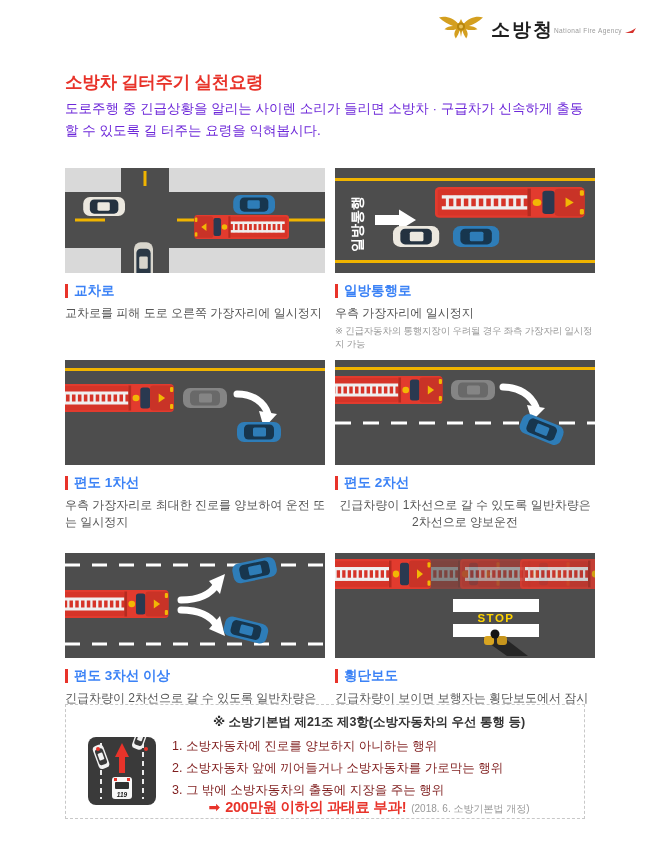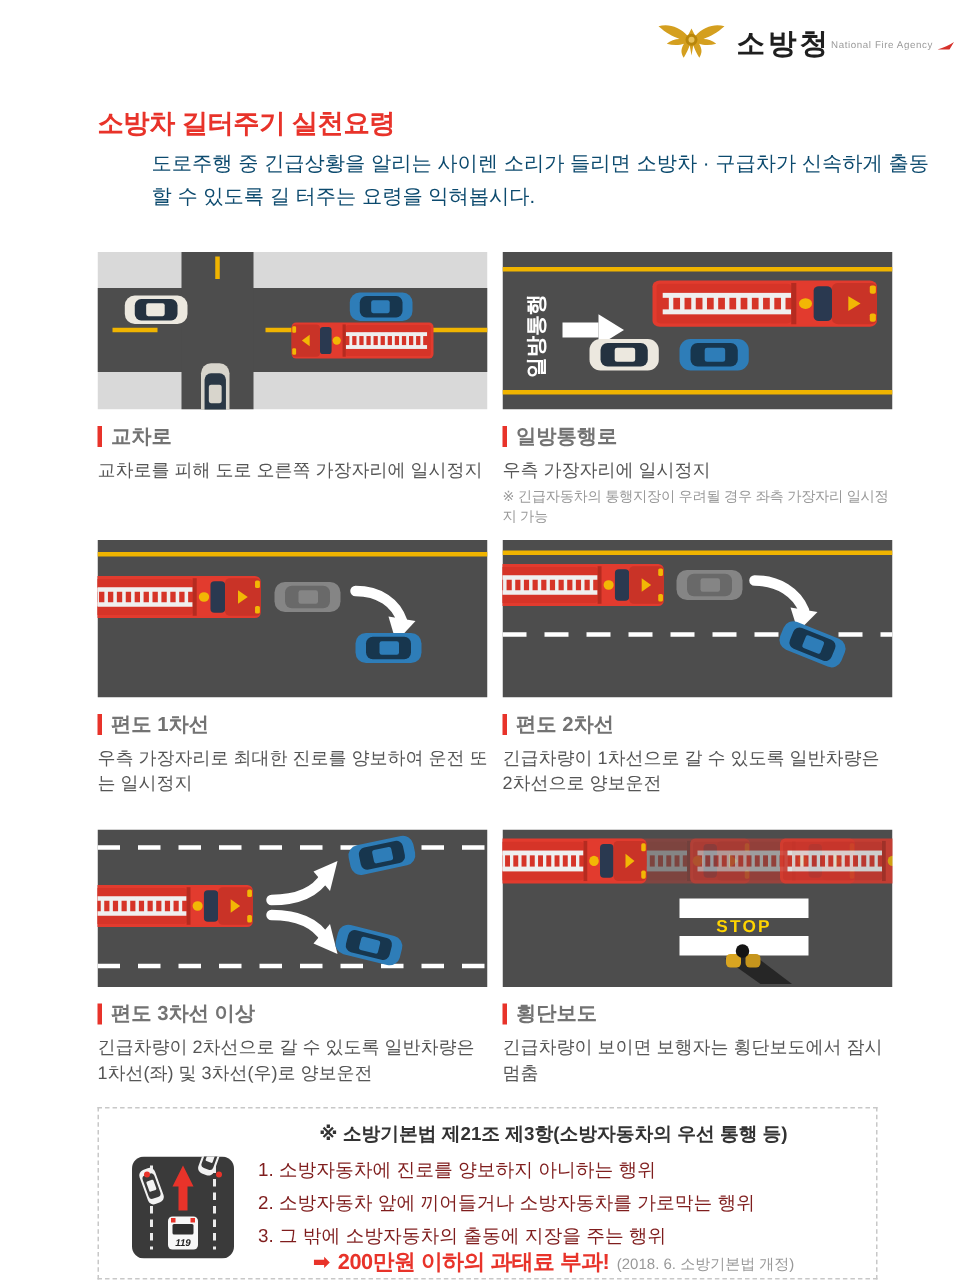--- a/index.html
+++ b/index.html
@@ -11,32 +11,32 @@
   svg text { font-family:"Liberation Sans","DejaVu Sans",sans-serif; }
 
   
   .logo { position:absolute; top:10px; right:14px; display:flex; align-items:center; gap:7px; }
   .logo .names { display:flex; flex-direction:row; line-height:1; }
   .agency-name { font-size:19px; font-weight:bold; color:#1f1f1f; letter-spacing:2px; }
   .agency-sub { margin-top:4px; font-size:6.5px; color:#9a9a9a; letter-spacing:.4px; display:flex; align-items:center; gap:3px; }
 
   
   .doc-title { position:absolute; left:65px; top:70px; font-size:17.5px; font-weight:bold; color:#e8332a; letter-spacing:-.3px; }
-  .intro { position:absolute; left:65px; top:98px; width:528px; font-size:13.5px; line-height:22px; color:#0c4a6e;margin-left:36px; }
+  .intro { position:absolute; left:65px; top:98px; width:528px; font-size:13.5px; line-height:22px; color:#6d28d9; }
 
   
   .panel { position:absolute; width:260px; }
   .illus { width:260px; height:105px; display:block; }
-  .panel-title { display:flex; align-items:center; gap:6px; margin-top:9px; font-size:13.5px; font-weight:bold; color:#737373; }
+  .panel-title { display:flex; align-items:center; gap:6px; margin-top:9px; font-size:13.5px; font-weight:bold; color:#3b82f6; }
   .panel-title .bar { width:3px; height:14px; background:#e8332a; flex:0 0 auto; }
   .panel-desc { margin-top:5px; font-size:12px; line-height:17px; color:#555; }
   .panel-note { margin-top:3px; font-size:9.5px; color:#999; letter-spacing:-.2px; }
 
   
-  .legal-box { position:absolute; left:65px; top:738px; width:520px; height:115px; border:1px dashed #c8c8c8; background:#fff; }
+  .legal-box { position:absolute; left:65px; top:704px; width:520px; height:115px; border:1px dashed #c8c8c8; background:#fff; }
   .legal-heading { position:absolute; left:96px; top:9px; width:414px; text-align:center; font-size:12.5px; font-weight:bold; color:#333; }
   .legal-icon { position:absolute; left:22px; top:32px; }
   .legal-items { position:absolute; left:106px; top:30px; }
   .legal-items p { font-size:12.5px; line-height:22px; color:#7f1d1d; }
   .penalty { position:absolute; left:96px; top:93px; width:414px; display:flex; align-items:baseline; justify-content:center; gap:5px; }
   .penalty .arrow { color:#e8332a; font-size:14px; font-weight:bold; }
   .penalty .ptext { color:#e8332a; font-size:14.5px; font-weight:bold; letter-spacing:-.3px; }
   .penalty .pnote { color:#999; font-size:10px; }
 </style>
 </head>
@@ -159,21 +159,21 @@
       </g>
       <use href="#car-top" style="--cb:#2e7db8; --cw:#17364e;" transform="translate(172,62)"></use>
     </svg>
     <h2 class="panel-title">
         <span class="bar"></span>
         <span>편도 1차선</span>
       </h2>
     <p class="panel-desc">우측 가장자리로 최대한 진로를 양보하여 운전 또는 일시정지</p>
   </section>
 
-  <section class="panel" style="left:335px; top:360px;">
+  <section class="panel" style="left:335px; top:360px;text-align:center;">
     <svg class="illus" viewBox="0 0 260 105">
       <rect width="260" height="105" fill="#4d4d4d"></rect>
       <rect x="0" y="7" width="260" height="3" fill="#f0b400"></rect>
       <line x1="0" y1="63" x2="260" y2="63" stroke="#ffffff" stroke-width="3" stroke-dasharray="16 12"></line>
       <use href="#truck-top" transform="translate(-8,16) scale(1.05,1.0)"></use>
       <use href="#car-top" style="--cb:#8f8f8f; --cw:#6e6e6e;" opacity="0.85" transform="translate(116,20)"></use>
       <g>
         <path d="M168 27 C184 27 196 35 201 47" stroke="#ffffff" stroke-width="7" fill="none" stroke-linecap="round"></path>
         <polygon points="192,45 210,48 197,61" fill="#ffffff"></polygon>
       </g>

